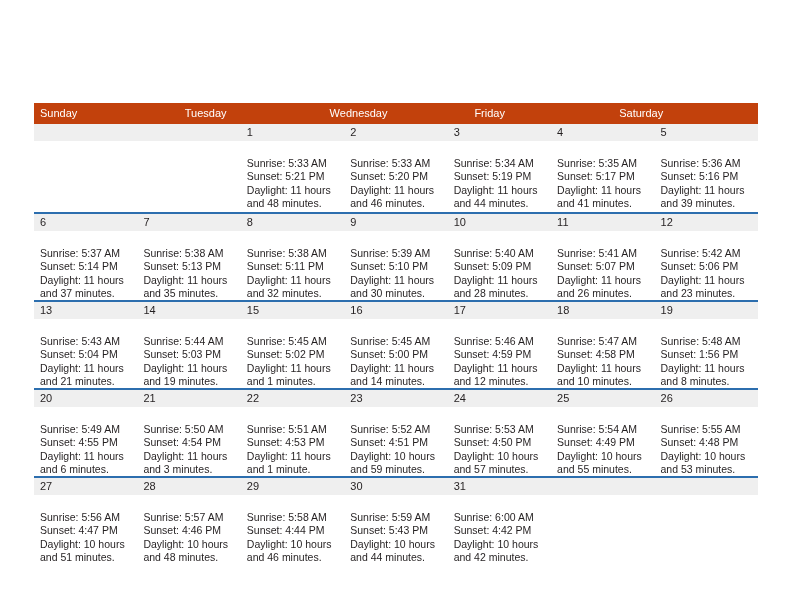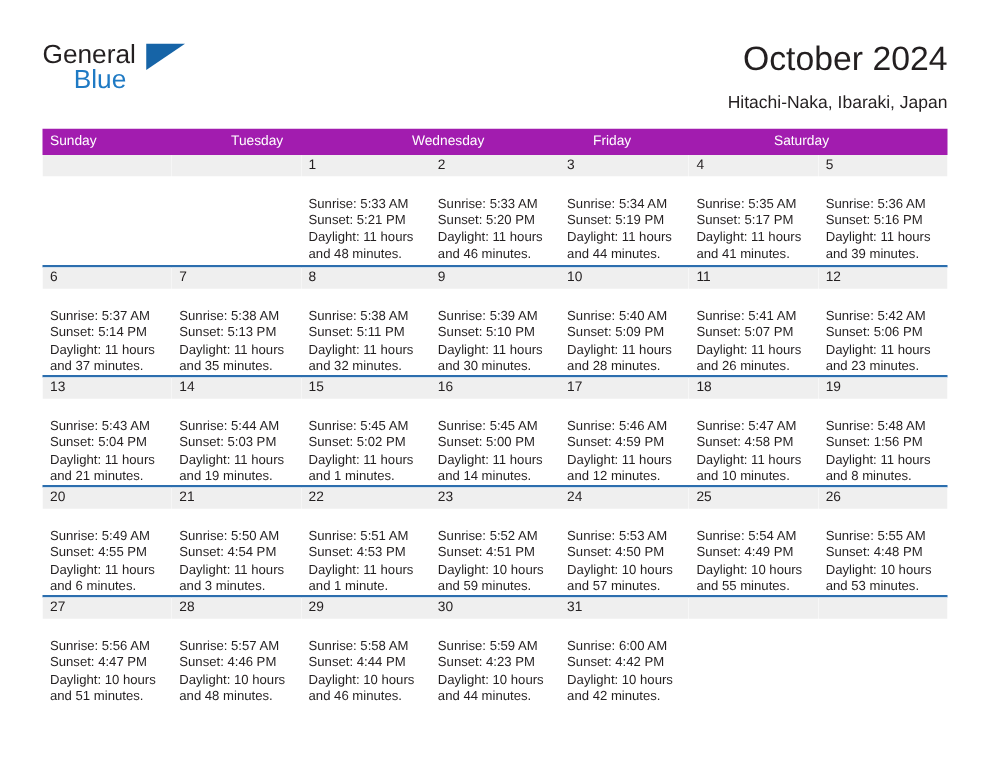--- a/index.html
+++ b/index.html
@@ -89,21 +89,21 @@
   
   .calendar {
     position: absolute;
     left: 34px;
     top: 103px;
     width: 724px;
   }
 
   .dow-row {
     display: flex;
-    background: #a21caf;
+    background: #c2410c;
     height: 21px;
   }
   .dow {
     flex: 1 1 0;
     font-size: 11px;
     color: #ffffff;
     line-height: 21px;
     padding-left: 6px;
     box-sizing: border-box;
     overflow: hidden;
@@ -149,34 +149,20 @@
   }
   .day-info div {
     white-space: nowrap;
   }
 </style>
 </head>
 <body>
 
 <div class="page">
 
-  <div class="header">
-
-    <div class="logo">
-      <span class="logo-general">General</span>
-      <span class="logo-triangle"></span>
-      <span class="logo-blue">Blue</span>
-    </div>
-
-    <div class="title-block">
-      <div class="cal-title">October 2024</div>
-      <div class="cal-subtitle">Hitachi-Naka, Ibaraki, Japan</div>
-    </div>
-
-  </div>
 
   <div class="calendar">
 
     <div class="dow-row">
       <div class="dow">Sunday</div>
       <div class="dow">Tuesday</div>
       <div class="dow">Wednesday</div>
       <div class="dow">Friday</div>
       <div class="dow">Saturday</div>
     </div>
@@ -470,21 +456,21 @@
           <div>Sunrise: 5:58 AM</div>
           <div>Sunset: 4:44 PM</div>
           <div>Daylight: 10 hours</div>
           <div>and 46 minutes.</div>
         </div>
       </div>
       <div class="day">
         <div class="day-num-band">30</div>
         <div class="day-info">
           <div>Sunrise: 5:59 AM</div>
-          <div>Sunset: 4:23 PM</div>
+          <div>Sunset: 5:43 PM</div>
           <div>Daylight: 10 hours</div>
           <div>and 44 minutes.</div>
         </div>
       </div>
       <div class="day">
         <div class="day-num-band">31</div>
         <div class="day-info">
           <div>Sunrise: 6:00 AM</div>
           <div>Sunset: 4:42 PM</div>
           <div>Daylight: 10 hours</div>

